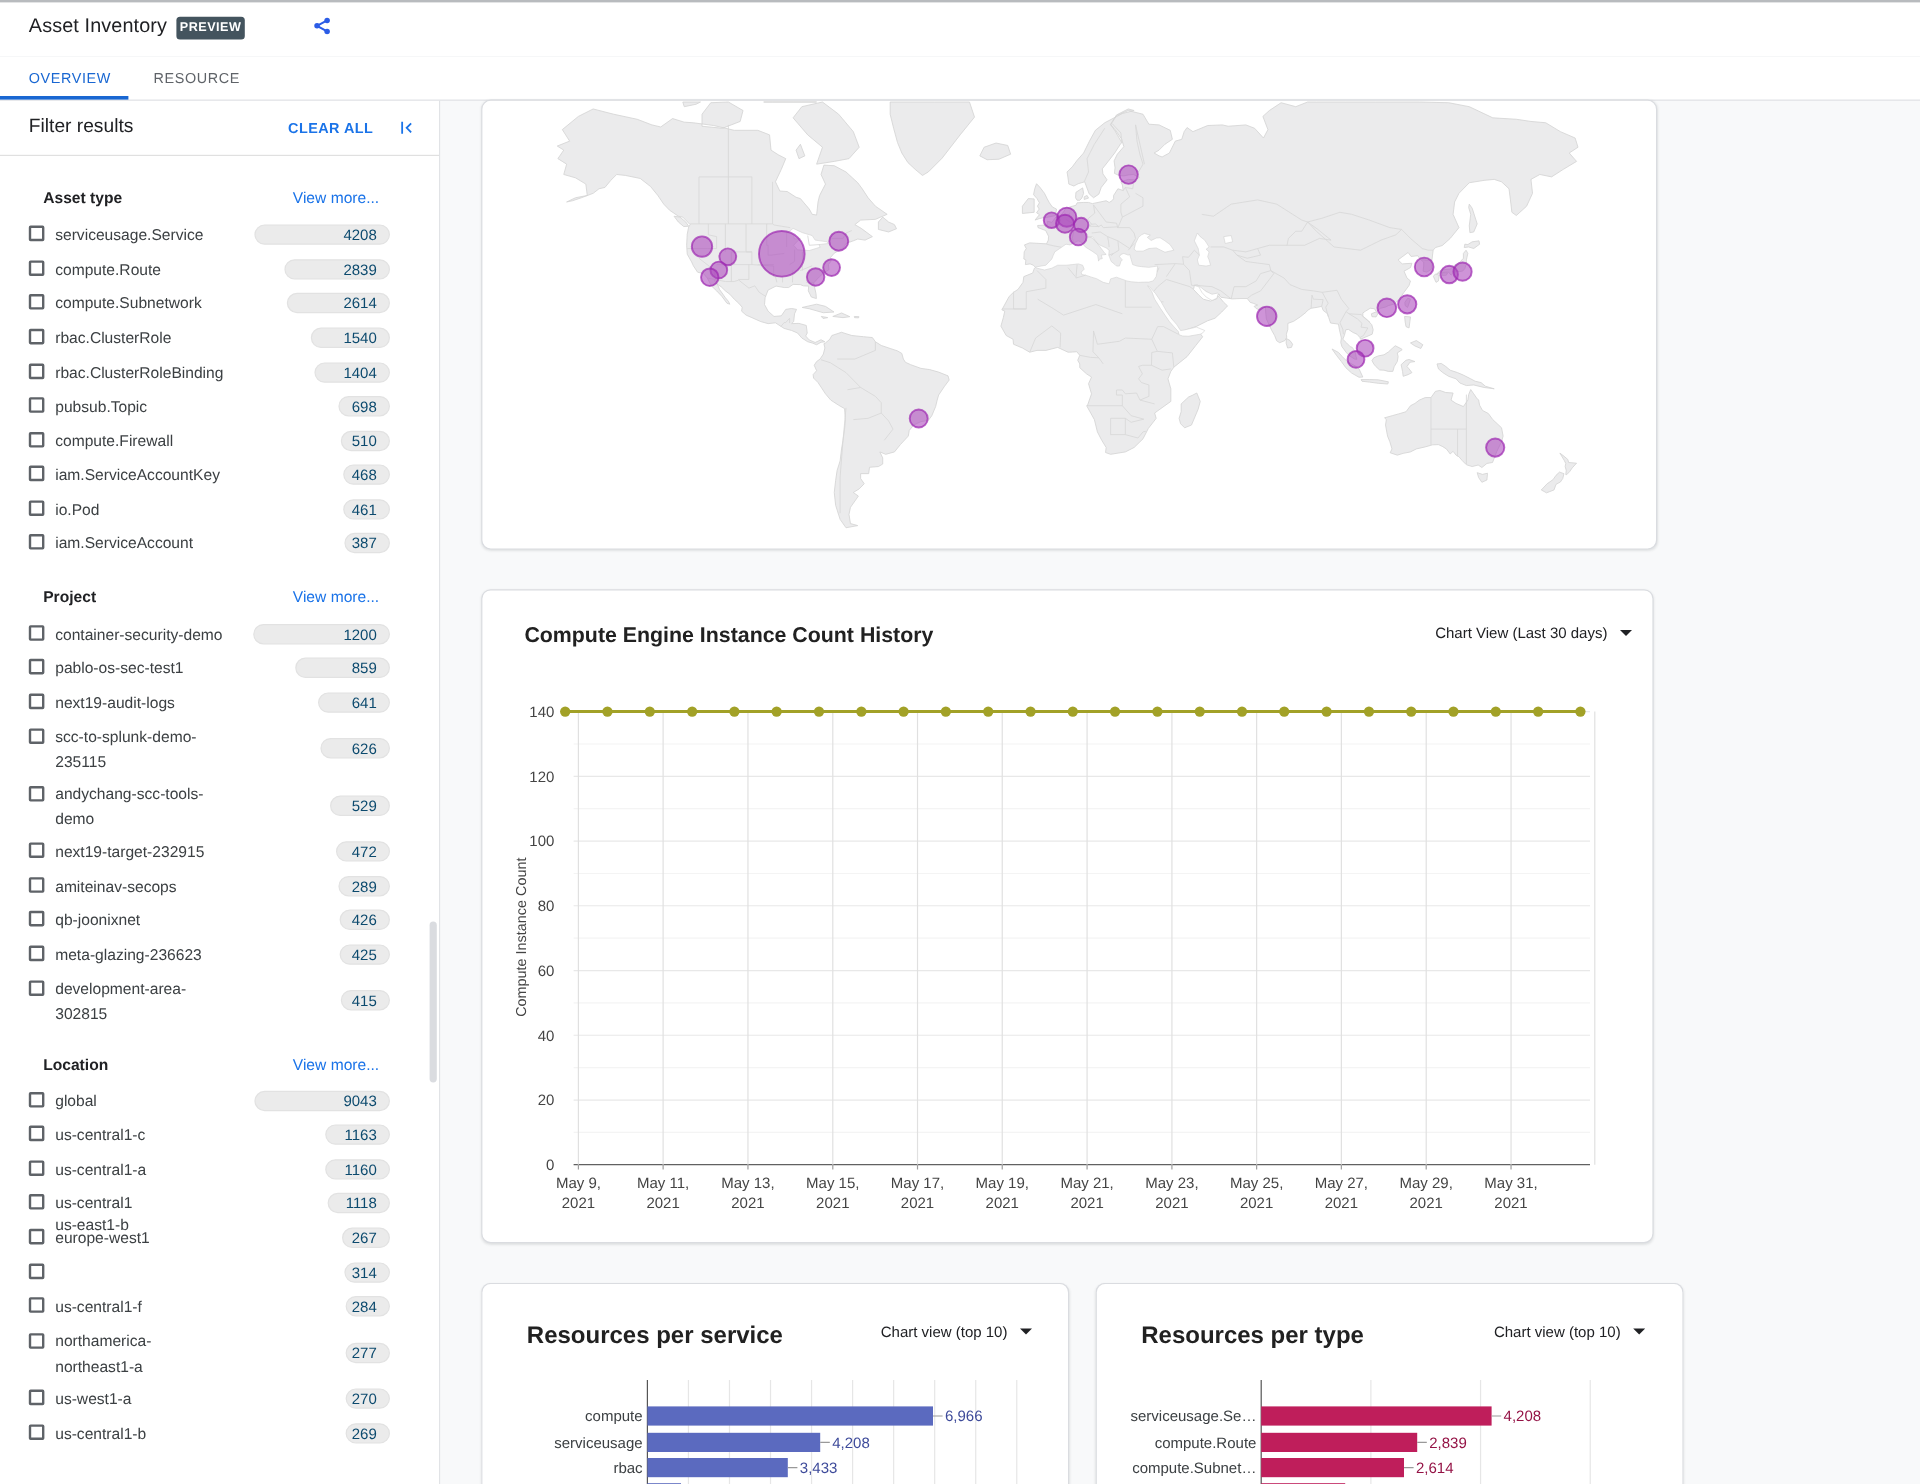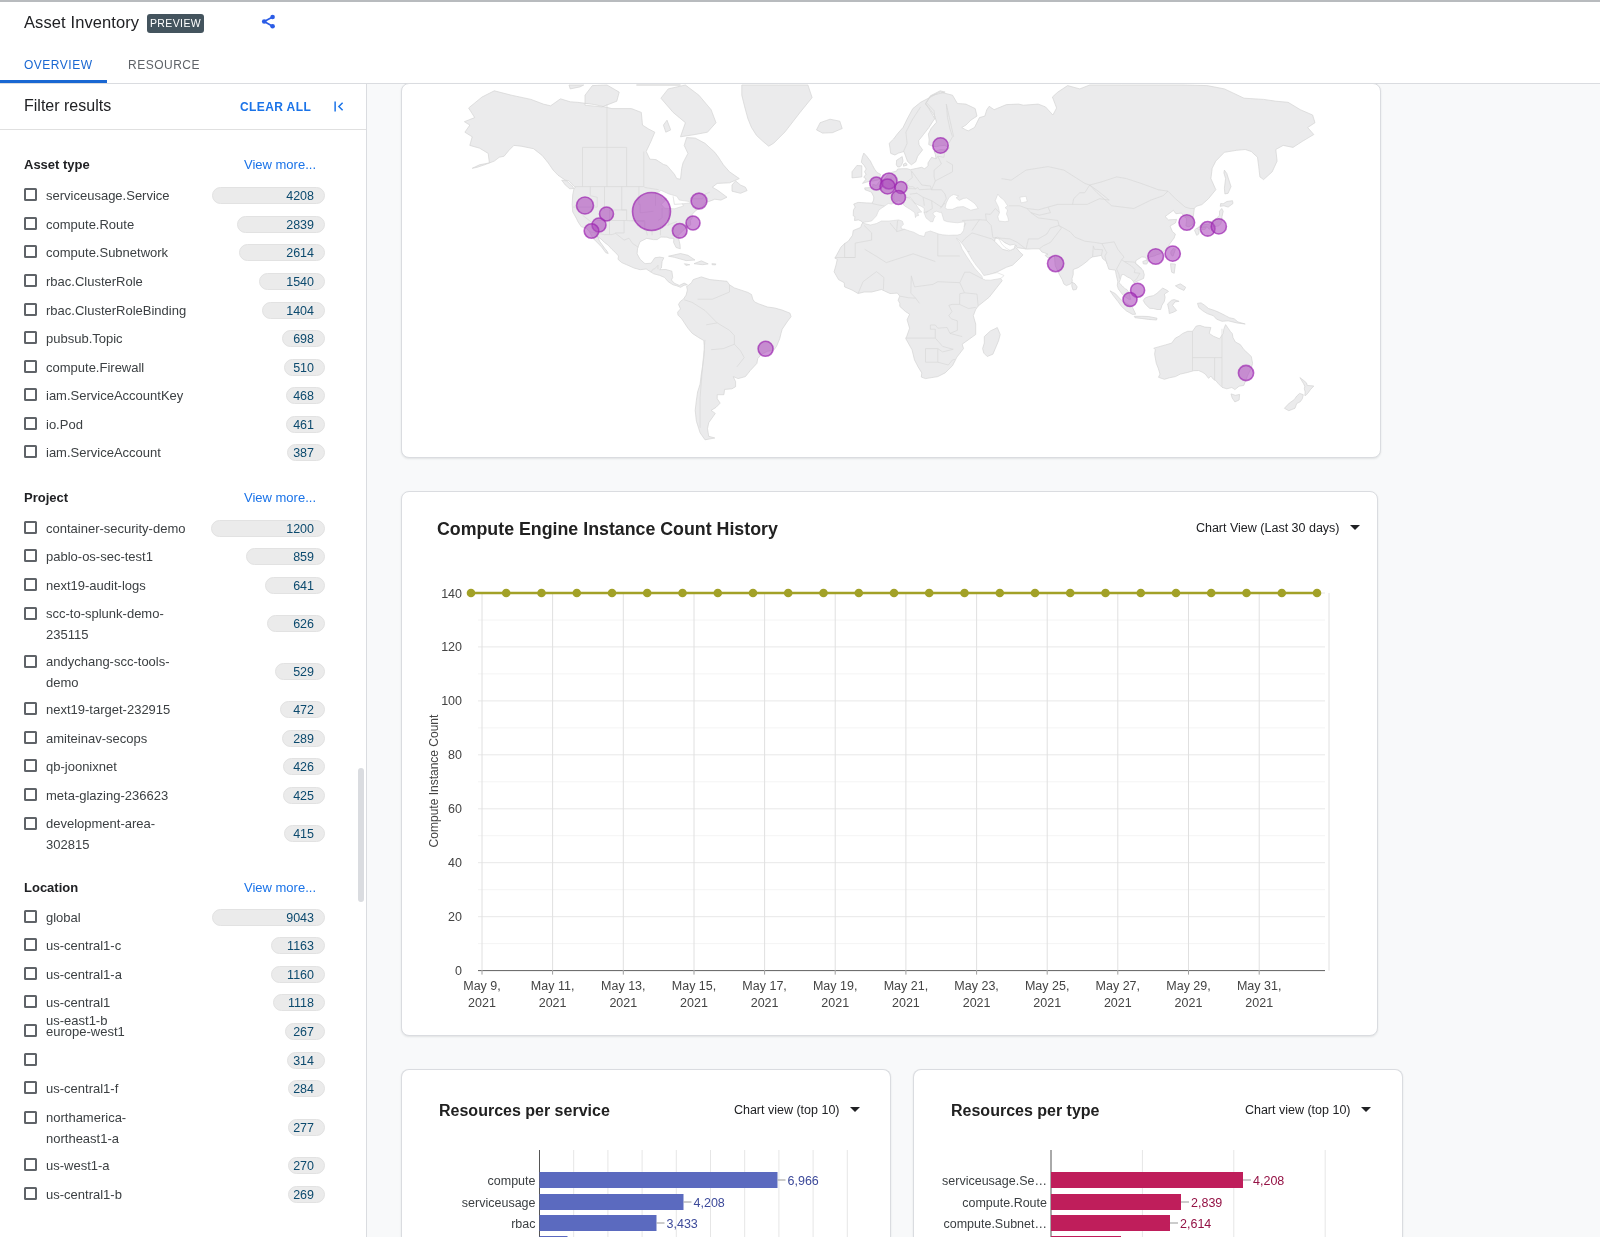--- a/index.html
+++ b/index.html
@@ -1,38 +1,38 @@
 <!DOCTYPE html>
 <html><head><meta charset="utf-8">
 <style>
 html,body{margin:0;padding:0;}
 body{width:1600px;height:1237px;font-family:"Liberation Sans",sans-serif;background:#fff;position:relative;overflow:hidden;
 -webkit-font-smoothing:antialiased;}
 .abs{position:absolute;}
 .hdr{position:absolute;left:0;top:0;width:1600px;height:47px;background:#fff;border-bottom:1px solid #dadce0;}
 .hdr-top{position:absolute;left:0;top:0;width:1600px;height:2px;background:#b8bbbe;}
 .title{position:absolute;left:24px;top:13px;font-size:16.5px;color:#202124;letter-spacing:0.1px;}
-.badge{position:absolute;left:147px;top:14px;width:57px;height:19px;background:#44545e;border-radius:3px;color:#fff;font-size:10.5px;font-weight:normal;letter-spacing:0.4px;text-align:center;line-height:19px;}
+.badge{position:absolute;left:147px;top:14px;width:57px;height:19px;background:#44545e;border-radius:3px;color:#fff;font-size:10.5px;font-weight:bold;letter-spacing:0.4px;text-align:center;line-height:19px;}
 .tabs{position:absolute;left:0;top:47px;width:1600px;height:36px;background:#fff;border-bottom:1px solid #dadce0;}
 .tab{position:absolute;top:0;height:36px;line-height:36px;font-size:12px;font-weight:normal;letter-spacing:0.5px;}
 .tab.on{color:#1967d2;}
 .tab.off{color:#5f6368;}
 .tabline{position:absolute;left:0px;top:80px;width:107px;height:3px;background:#1967d2;}
 .sidebar{position:absolute;left:0;top:84px;width:366px;height:1153px;background:#fff;border-right:1px solid #dadce0;}
 .filterhdr{position:absolute;left:0;top:0;width:366px;height:45px;border-bottom:1px solid #e0e0e0;}
 .fr{position:absolute;left:24px;top:13px;font-size:16px;color:#202124;}
 .clearall{position:absolute;left:240px;top:16px;font-size:12px;font-weight:bold;color:#1a73e8;letter-spacing:0.4px;}
-.sechdr{position:absolute;font-size:13px;font-weight:bold;color:#202124;}
+.sechdr{position:absolute;font-size:13px;font-weight:bold;color:#202124;margin-left:12px;}
 .viewmore{position:absolute;font-size:13px;color:#1a73e8;}
 .cb{position:absolute;width:9px;height:9px;border:2px solid #5f6368;border-radius:1.5px;background:#fff;}
 .lbl{position:absolute;font-size:13px;color:#3c4043;line-height:21px;}
 .pill{position:absolute;background:#ebebeb;border:1px solid #e2e2e2;border-radius:9px;height:17px;font-size:12.5px;color:#0c4a6e;text-align:right;line-height:17px;box-sizing:border-box;padding-right:10px;}
 .main{position:absolute;left:367px;top:84px;width:1233px;height:1153px;background:#f8f9fa;}
 .card{position:absolute;background:#fff;border:1px solid #dadce0;border-radius:8px;box-sizing:border-box;box-shadow:0 1px 2px rgba(60,64,67,0.12);}
-.ctitle{position:absolute;font-size:16px;font-weight:bold;color:#212121;letter-spacing:0px;}
+.ctitle{position:absolute;font-size:20px;font-weight:bold;color:#212121;letter-spacing:0px;}
 .csel{position:absolute;font-size:12.5px;color:#202124;white-space:nowrap;}
 .caret{display:inline-block;width:0;height:0;border-left:5px solid transparent;border-right:5px solid transparent;border-top:5px solid #202124;vertical-align:middle;margin-left:7px;margin-bottom:2px;}
 .scroll{position:absolute;left:358px;top:684px;width:6px;height:134px;background:#dadce0;border-radius:3px;}
 </style></head>
 <body>
 <div class="hdr">
     <div class="hdr-top"></div>
 <div class="title">Asset Inventory</div>
 <div class="badge">PREVIEW</div>
 <svg class="abs" style="left:261px;top:14px" width="15" height="15" viewBox="0 0 15 15">

